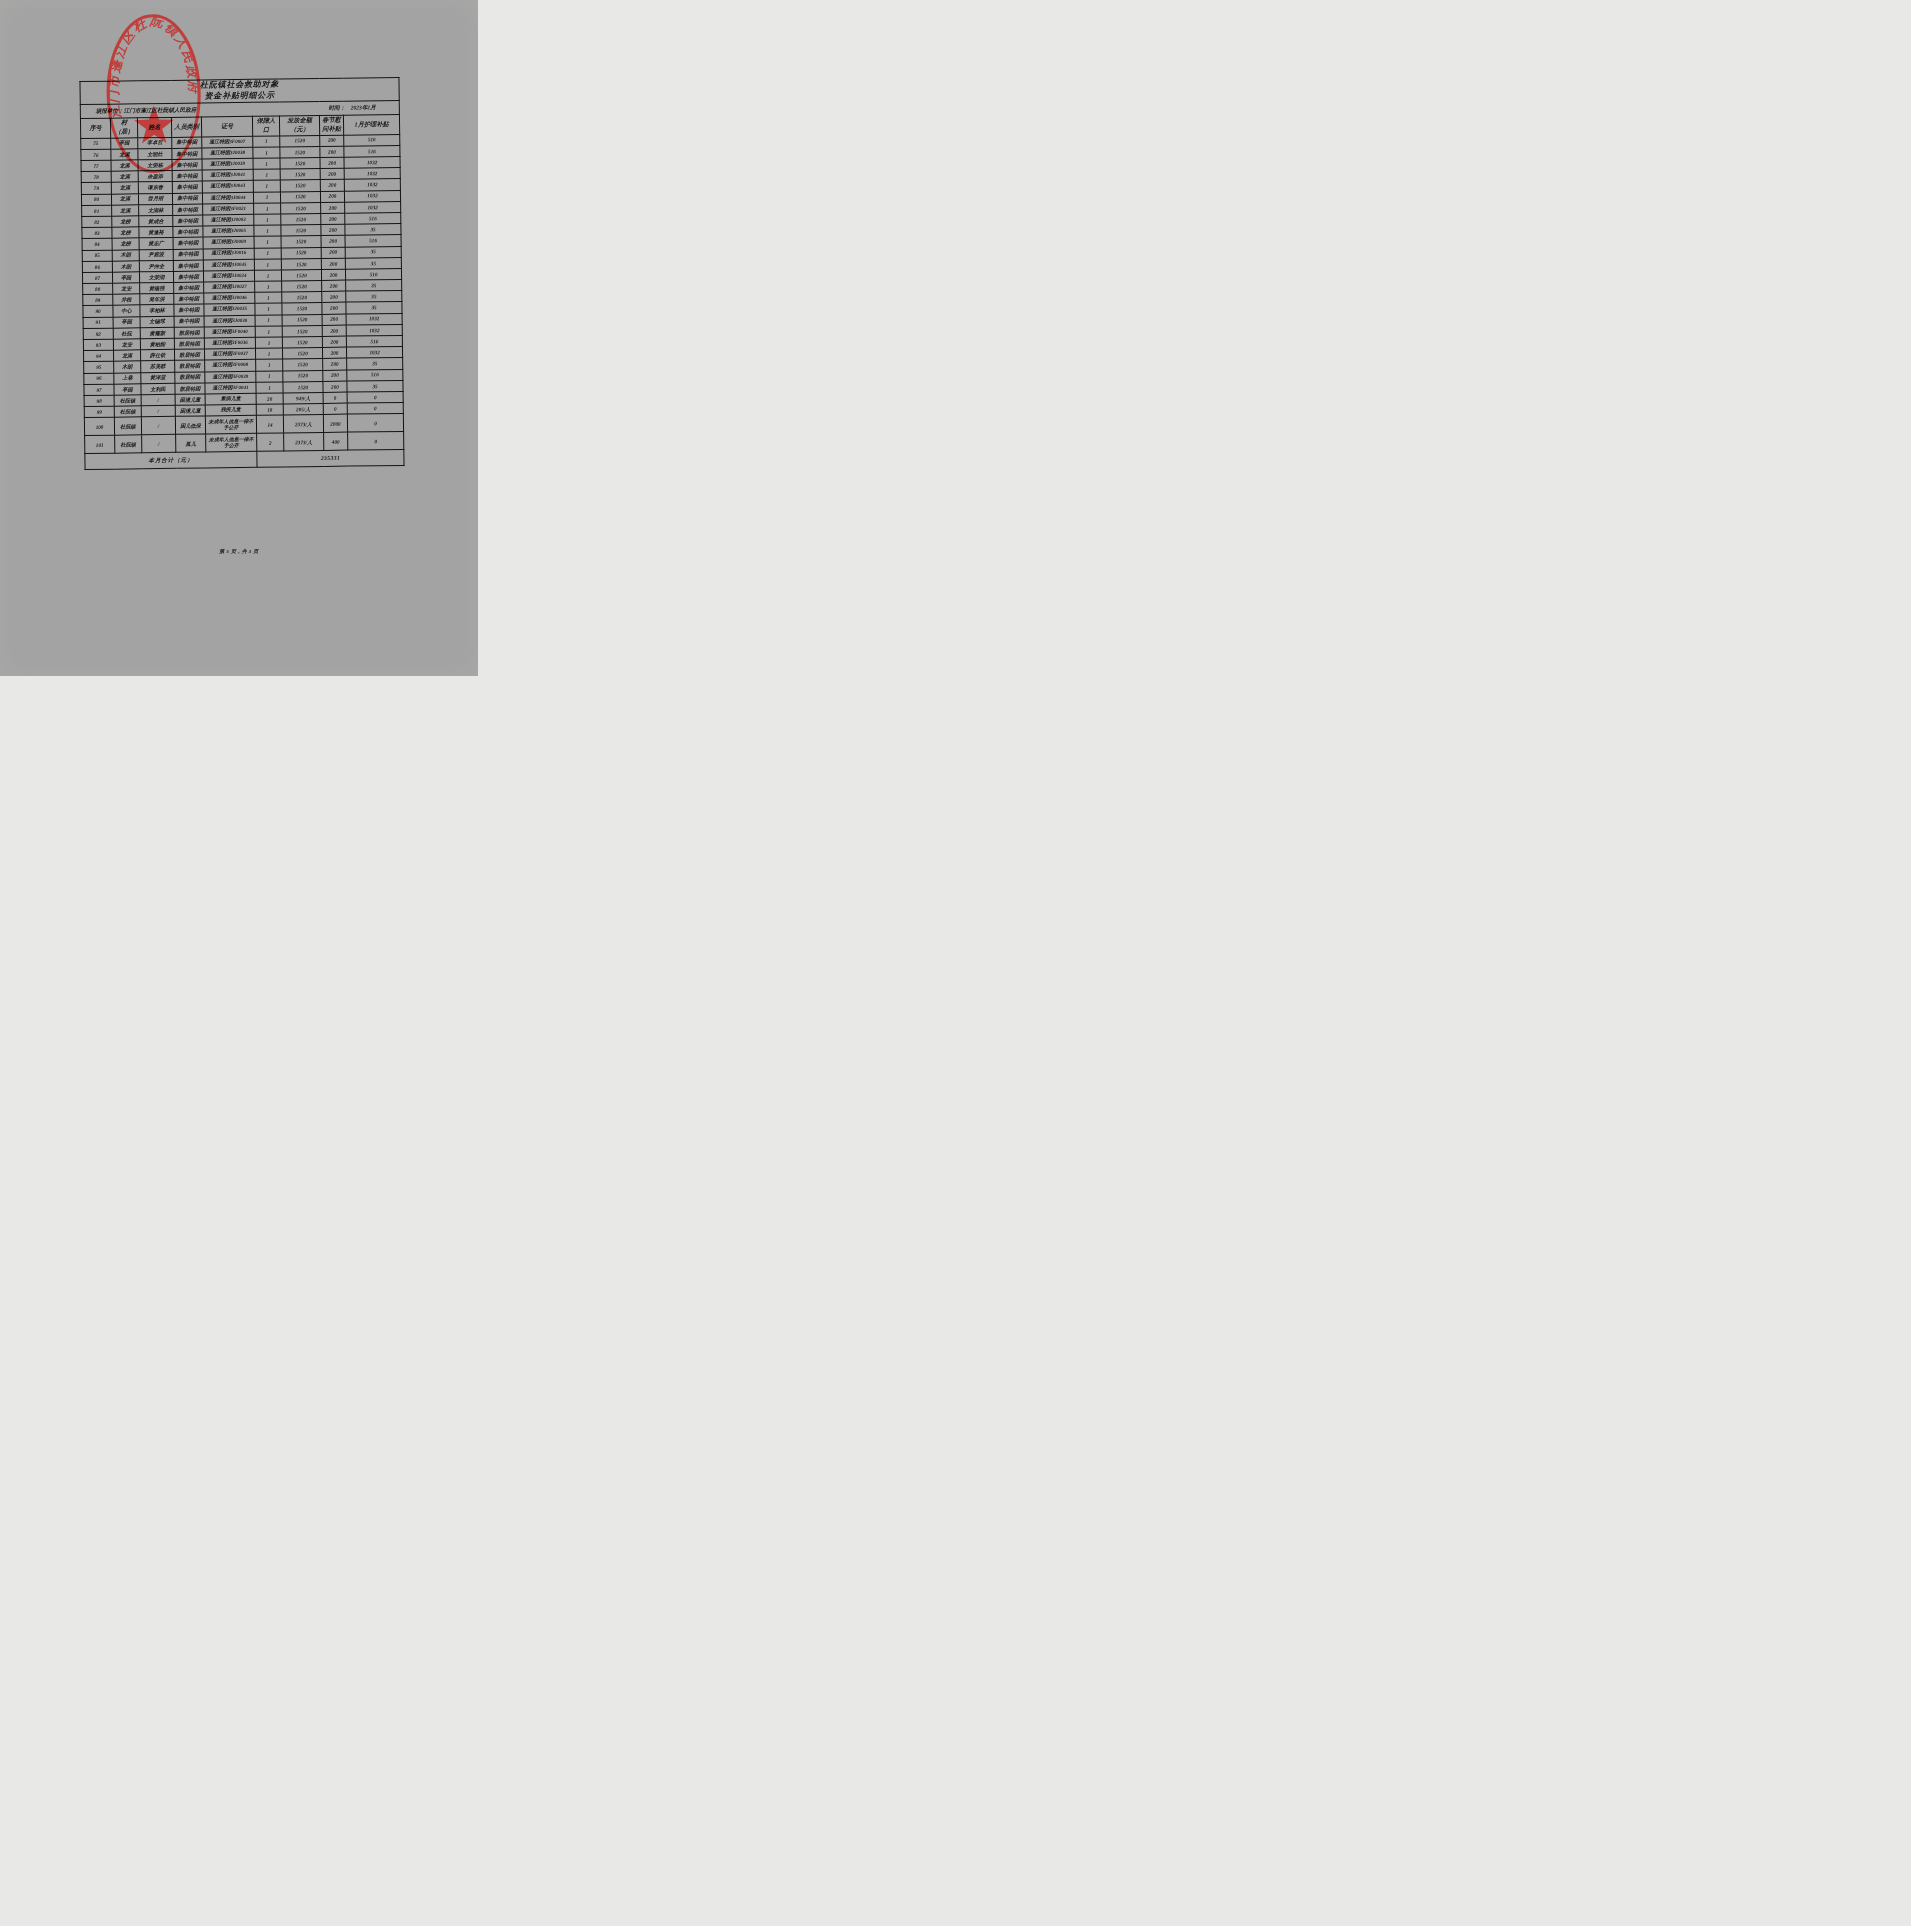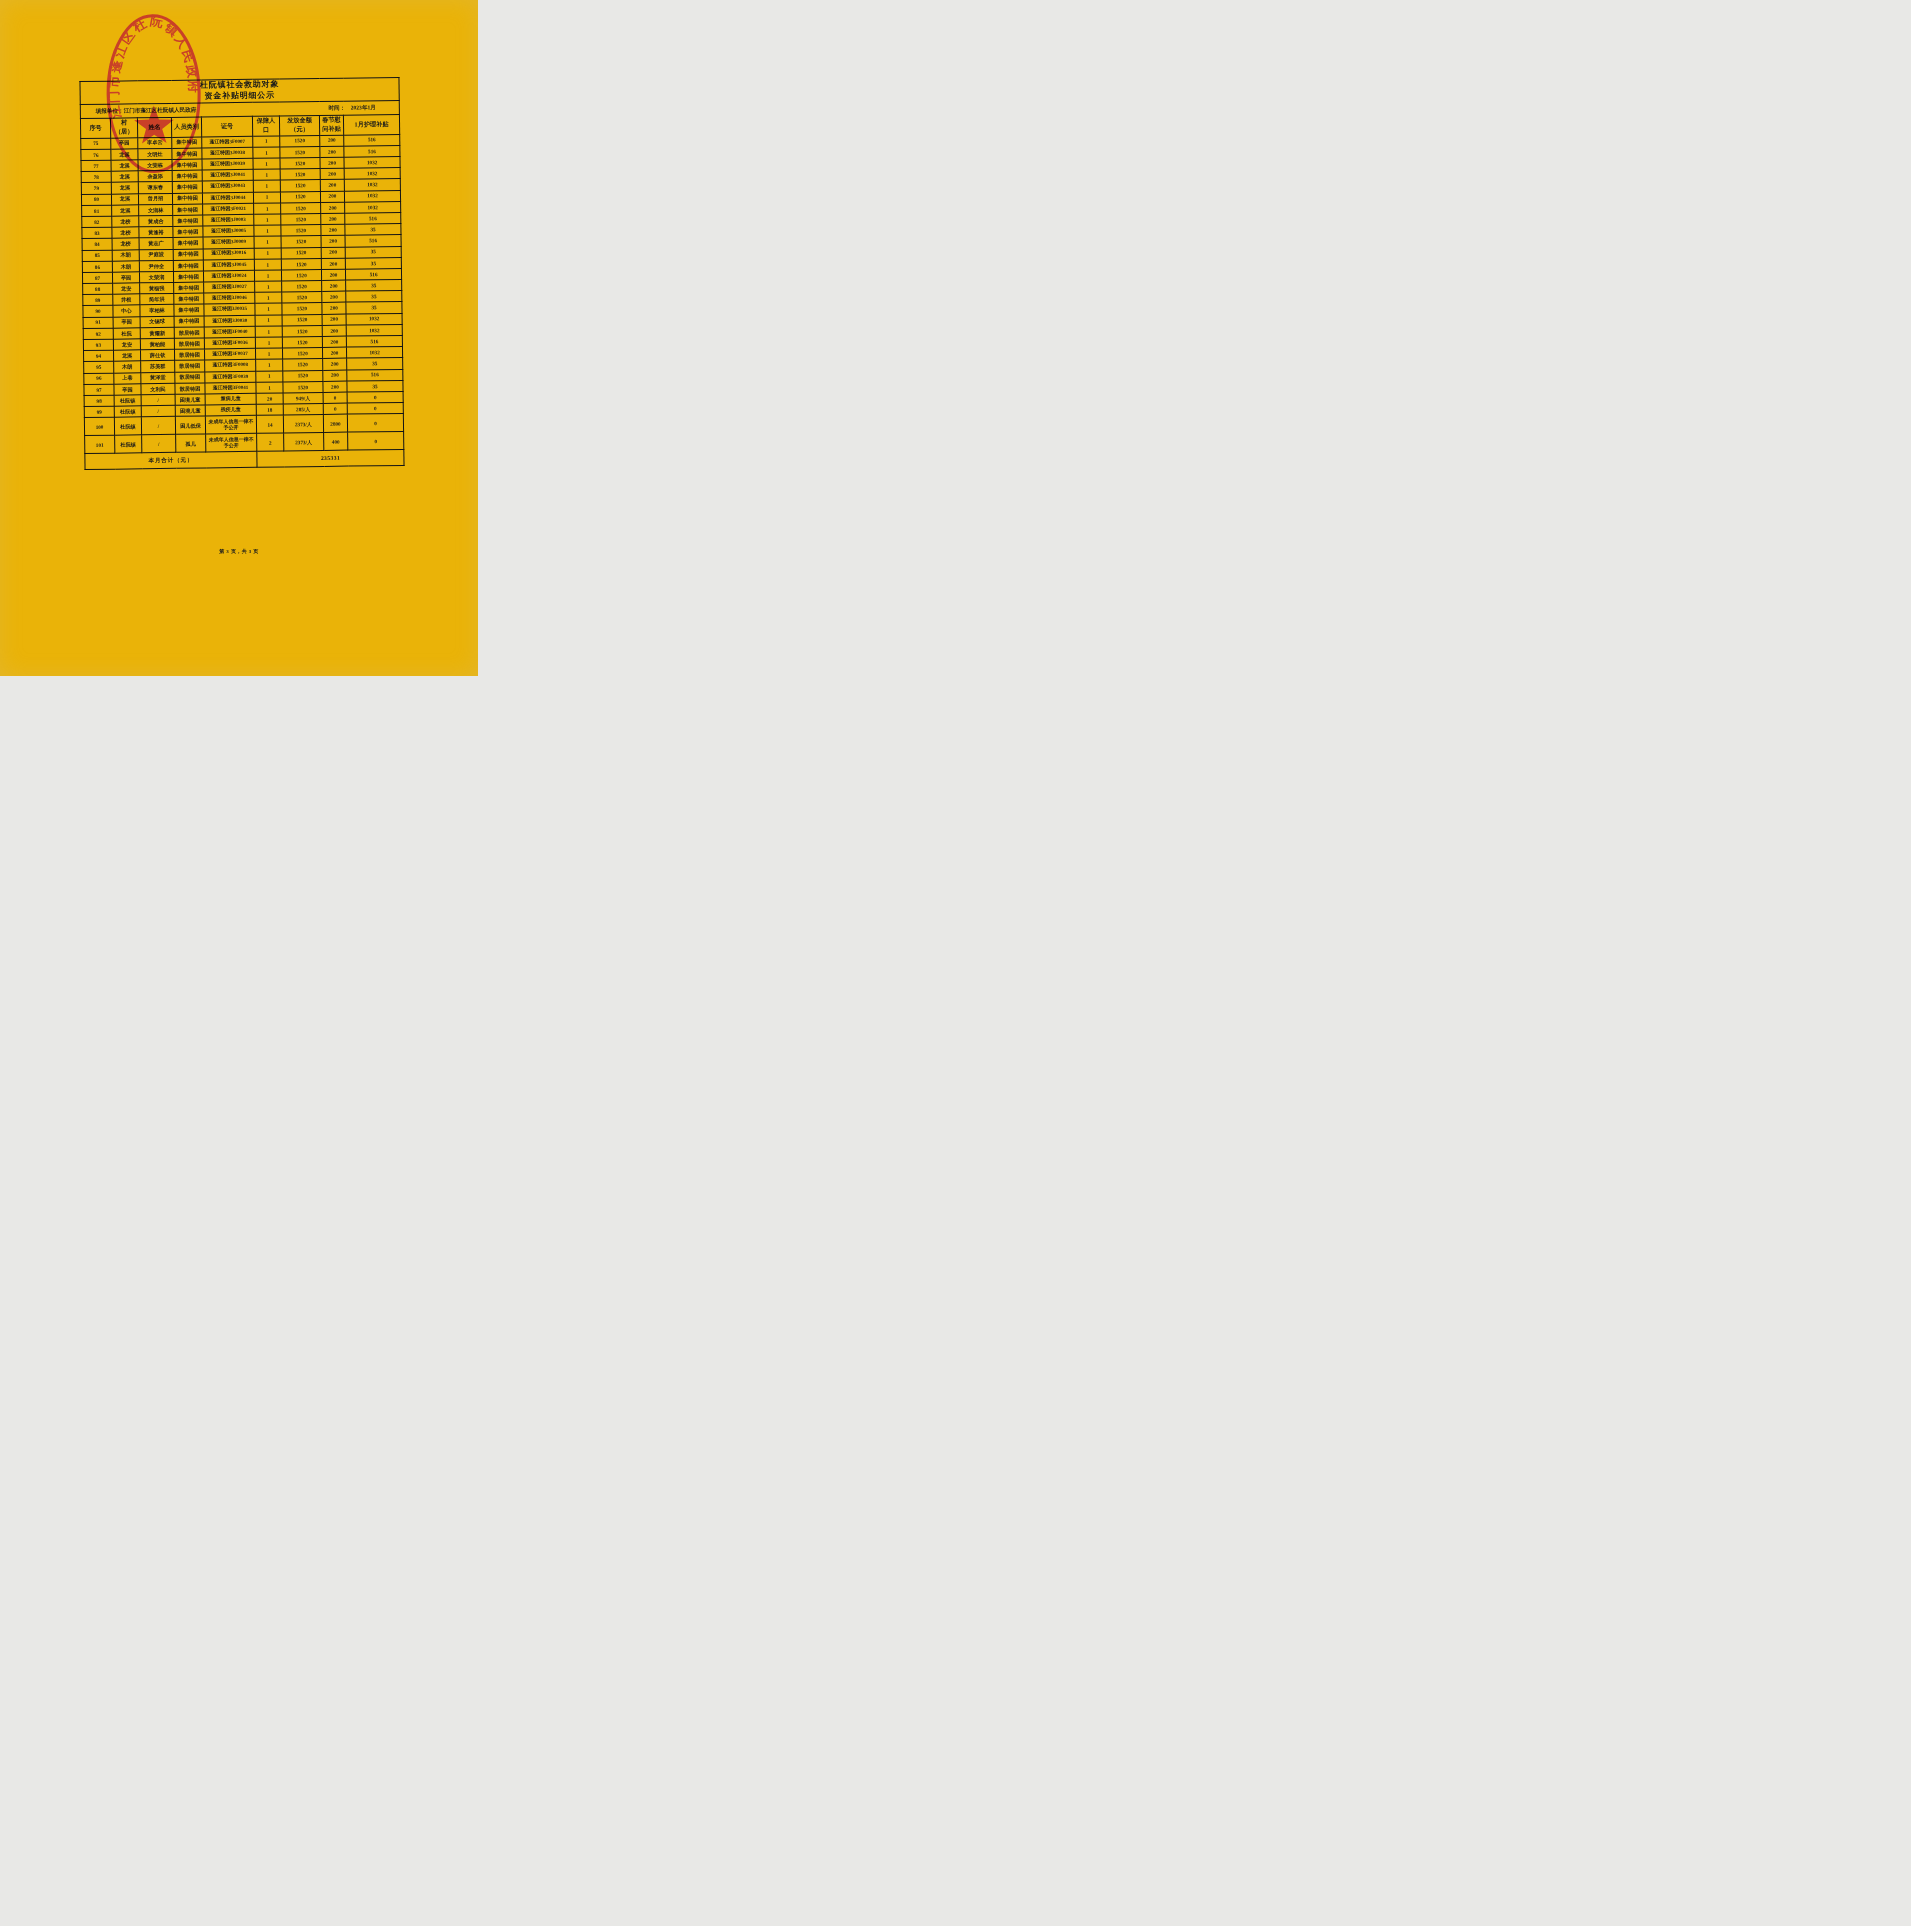--- a/index.html
+++ b/index.html
@@ -1,20 +1,20 @@
 <!DOCTYPE html>
 <html style="font-size:6.2px"><head>
 <meta charset="utf-8">
 <style>
   * { margin:0; padding:0; box-sizing:border-box; }
   html,body { background:#e8e8e6; }
   body { width:478px; height:676px; position:relative; overflow:hidden;
          font-family:"Liberation Serif","DejaVu Serif",serif; color:#181818; }
-  .sheet { position:absolute; inset:0; background:#eab308;
-           box-shadow:inset 0 0 23px rgba(200,200,195,.18); }
+  .sheet { position:absolute; inset:0; background:#a3a3a3;
+           box-shadow:inset 0 0 23px rgba(200,200,195,.18);font-style:italic; }
   .content { position:absolute; left:82px; top:79px; width:318px;
              transform:rotate(-0.75deg); transform-origin:50% 50%; }
   table { width:100%; border-collapse:collapse; table-layout:fixed;
           border:1.2px solid #0e0e0e; }
   td,th { border:0.6px solid #141414; border-top-width:0.9px; border-bottom-width:0.9px;
           text-align:center; vertical-align:middle; padding:0.4px 0.8px;
           font-weight:600; color:#1a1a1a; }
   .title-cell { height:21.6px; font-size:8px; font-weight:700; line-height:1.3;
                 letter-spacing:0.8px; }
   .info-cell { height:14.3px; font-size:5.6px; font-weight:700; }

